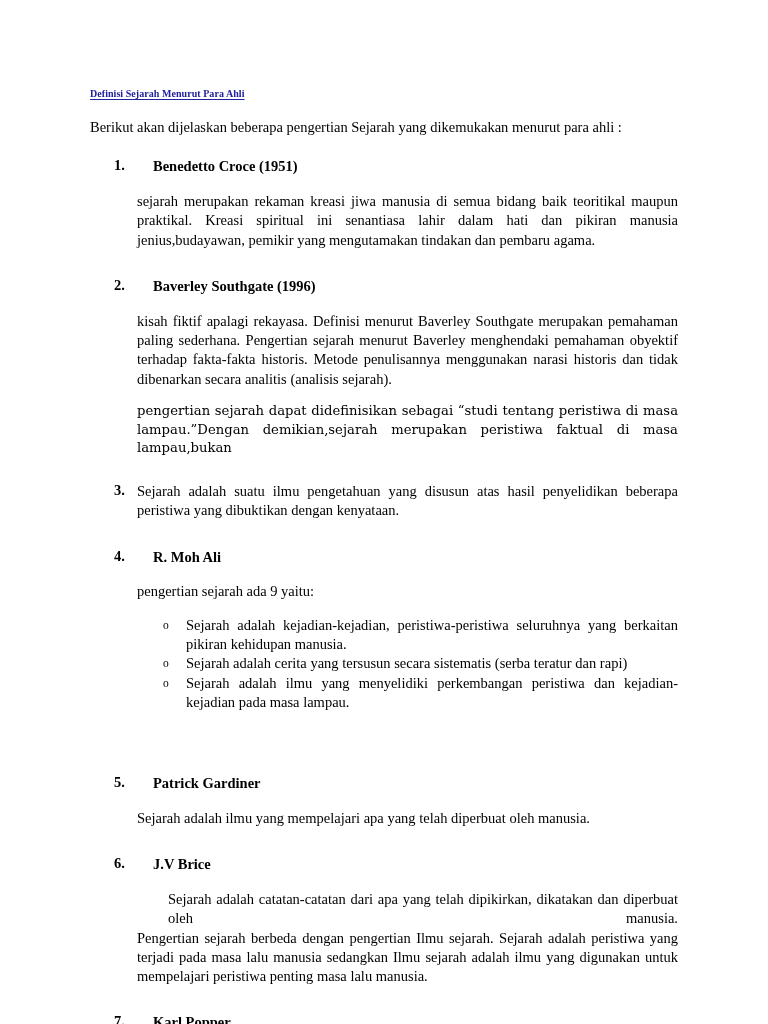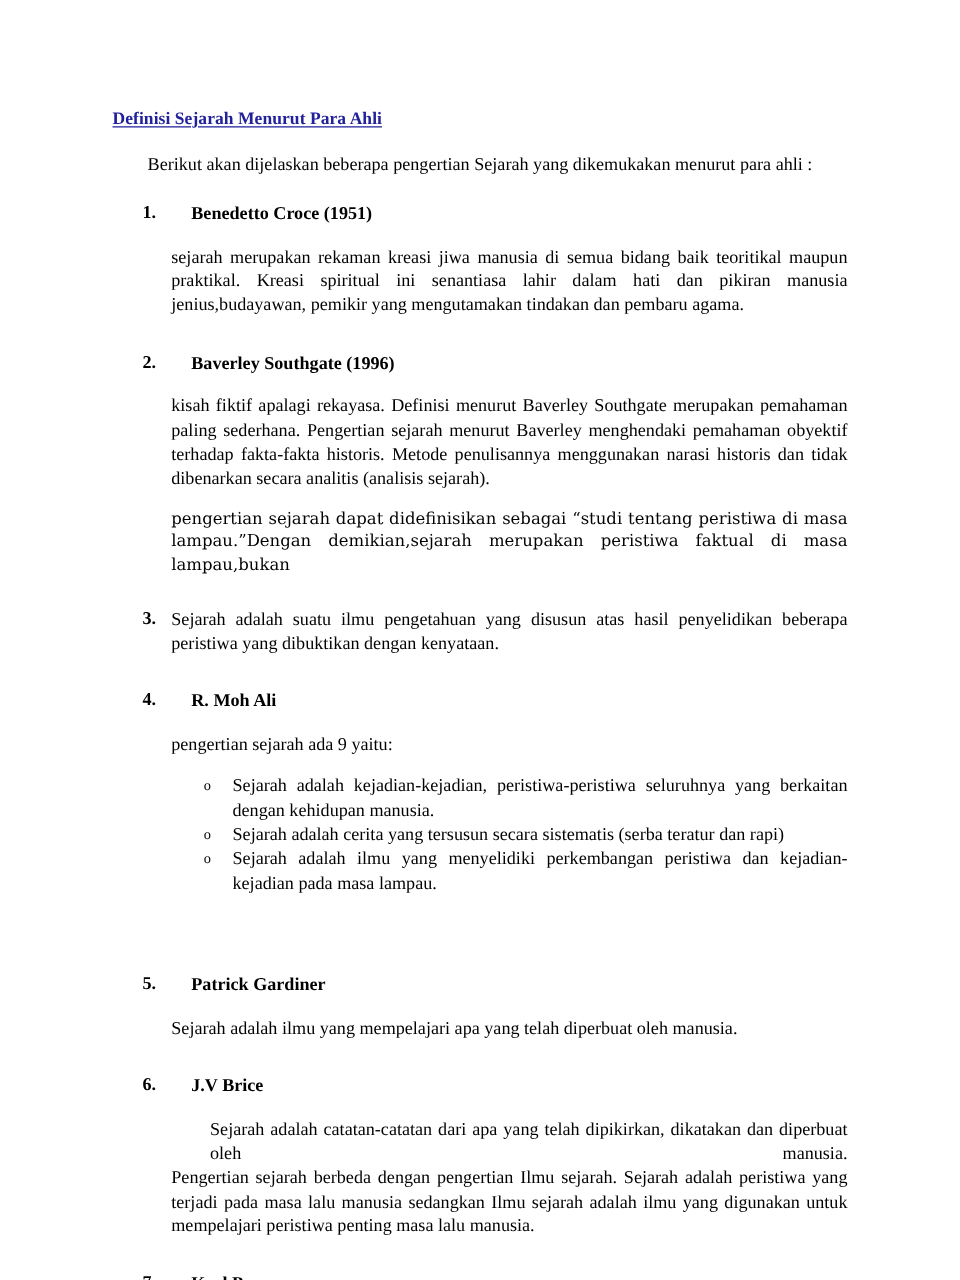--- a/index.html
+++ b/index.html
@@ -20,35 +20,35 @@
   .page {
     position: relative;
     width: 768px;
     height: 1024px;
     background: #ffffff;
     box-sizing: border-box;
     padding: 88px 90px 0 90px;
   }
 
   .doc-title {
-    font-size: 14px;
+    font-size: 10px;
     font-weight: bold;
     color: #21219b;
     text-decoration: underline;
     text-underline-offset: 2px;
     letter-spacing: 0.05px;
     margin: 0 0 18px 0;
     line-height: 1.2;
   }
 
   .intro {
     font-size: 14.5px;
     line-height: 1.32;
     margin: 0 0 20px 0;
-    text-align: center;
+    text-align: left;
   }
 
   
   ol.ahli-list {
     list-style: none;
     margin: 0;
     padding: 0;
   }
   ol.ahli-list > li {
     position: relative;
@@ -155,21 +155,21 @@
     <div class="spacer-sm"></div>
 
     <li>
       <span class="num">4.</span>
       <div class="expert-name">R. Moh Ali</div>
       <p class="para lead">pengertian sejarah ada 9 yaitu:</p>
 
       <ul class="sub-list">
         <li>
           <span class="bullet">o</span>
-          <span>Sejarah adalah kejadian-kejadian, peristiwa-peristiwa seluruhnya yang berkaitan dengan kehidupan manusia.</span>
+          <span>Sejarah adalah kejadian-kejadian, peristiwa-peristiwa seluruhnya yang berkaitan pikiran kehidupan manusia.</span>
         </li>
         <li>
           <span class="bullet">o</span>
           <span>Sejarah adalah cerita yang tersusun secara sistematis (serba teratur dan rapi)</span>
         </li>
         <li>
           <span class="bullet">o</span>
           <span>Sejarah adalah ilmu yang menyelidiki perkembangan peristiwa dan kejadian-kejadian pada masa lampau.</span>
         </li>
       </ul>

